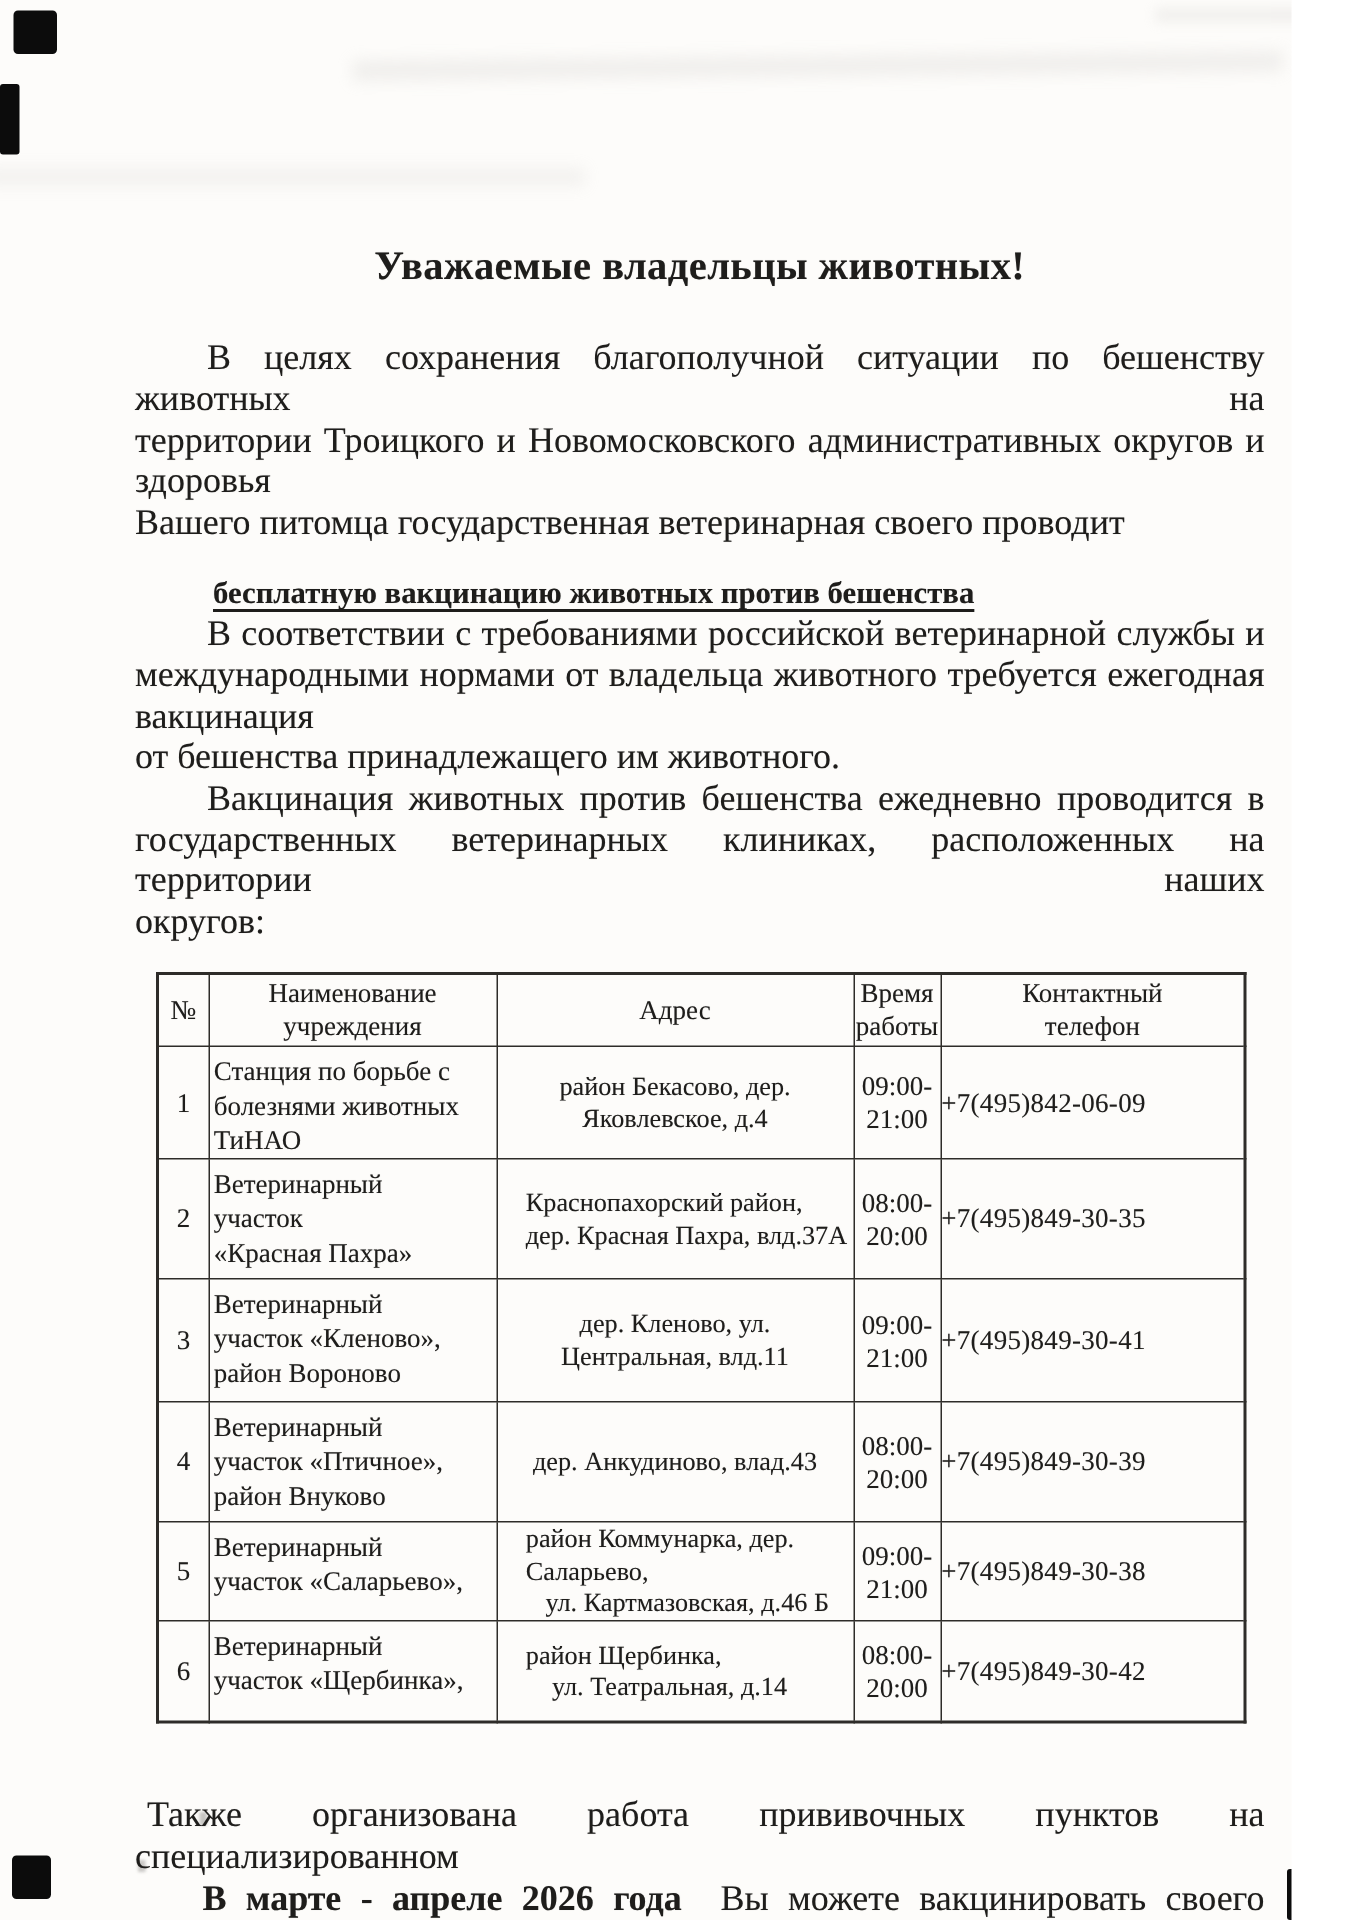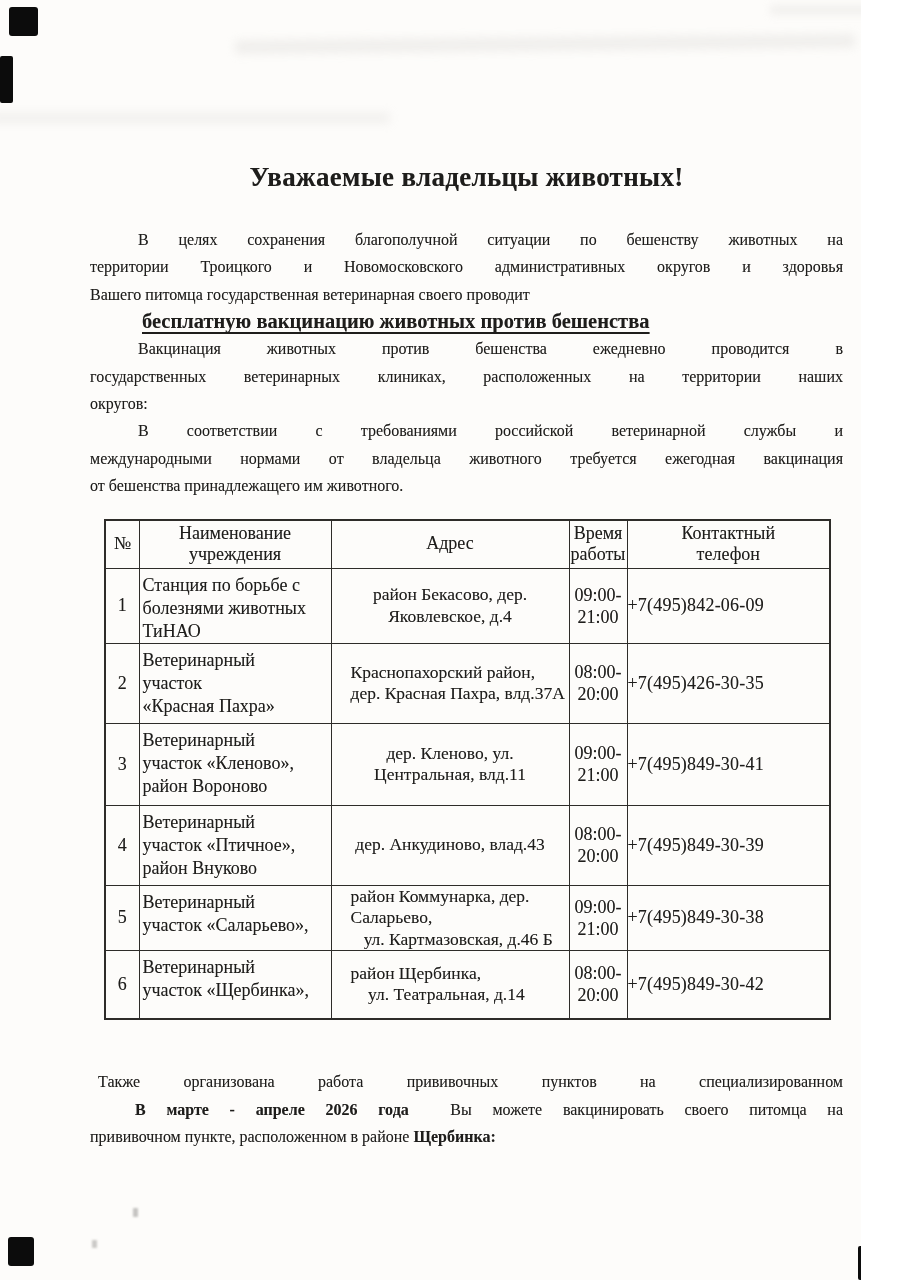--- a/index.html
+++ b/index.html
@@ -8,29 +8,29 @@
     background:#fdfcfa;
     font-family:"Liberation Serif","DejaVu Serif",serif;
     color:#1e1d1b;
     text-shadow:0 0 .5px rgba(20,20,20,.35);
   }
   .content{position:absolute;left:90px;top:0;width:753px;}
   .title{
     margin:160px 0 0 0;text-align:center;
     font-size:27px;line-height:34px;font-weight:bold;letter-spacing:.3px;
   }
-  .para{margin:0;font-size:16px;line-height:27.4px;}
+  .para{margin:0;font-size:24px;line-height:27.4px;}
   .ln{text-align:justify;text-align-last:justify;}
   .ln.last{text-align-last:left;}
   .ln.ind{text-indent:48px;}
   .ln.ind8{text-indent:8px;}
   .ln.ind45{text-indent:45px;}
   .p-intro{margin-top:32px;}
   .subhead{
-    font-size:20.5px;line-height:27px;font-weight:bold;
+    margin-top:20px;font-size:20.5px;line-height:27px;font-weight:bold;
     text-indent:52px;
   }
   .subhead .u{
     text-decoration:underline;
     text-decoration-thickness:2px;
     text-underline-offset:4px;
   }
   .p-req{margin-top:0;}
   .p-daily{margin-top:0;}
   .clinics{
@@ -101,30 +101,30 @@
     <div class="para p-intro">
       <div class="ln ind">В целях сохранения благополучной ситуации по бешенству животных на</div>
       <div class="ln">территории Троицкого и Новомосковского административных округов и здоровья</div>
       <div class="ln last">Вашего питомца государственная ветеринарная своего проводит</div>
     </div>
 
     <div class="subhead">
       <span class="u">бесплатную вакцинацию животных против бешенства</span>
     </div>
 
+    <div class="para p-req">
+      <div class="ln ind">В соответствии с требованиями российской ветеринарной службы и</div>
+      <div class="ln">международными нормами от владельца животного требуется ежегодная вакцинация</div>
+      <div class="ln last">от бешенства принадлежащего им животного.</div>
+    </div>
+
     <div class="para p-daily">
       <div class="ln ind">Вакцинация животных против бешенства ежедневно проводится в</div>
       <div class="ln">государственных ветеринарных клиниках, расположенных на территории наших</div>
       <div class="ln last">округов:</div>
-    </div>
-
-    <div class="para p-req">
-      <div class="ln ind">В соответствии с требованиями российской ветеринарной службы и</div>
-      <div class="ln">международными нормами от владельца животного требуется ежегодная вакцинация</div>
-      <div class="ln last">от бешенства принадлежащего им животного.</div>
     </div>
 
     <table class="clinics">
       <colgroup>
         <col style="width:34px">
           <col style="width:192px">
           <col style="width:238px">
           <col style="width:58px">
           <col style="width:203px">
       </colgroup>
@@ -154,21 +154,21 @@
         </tr>
         <tr class="r2">
           <td class="num">2</td>
           <td class="name pre">Ветеринарный
 участок
 «Красная Пахра»</td>
           <td class="addr pre left">Краснопахорский район,
 дер. Красная Пахра, влд.37А</td>
           <td class="hours pre">08:00-
 20:00</td>
-          <td class="phone">+7(495)426-30-35</td>
+          <td class="phone">+7(495)849-30-35</td>
         </tr>
         <tr class="r3">
           <td class="num">3</td>
           <td class="name pre">Ветеринарный
 участок «Кленово»,
 район Вороново</td>
           <td class="addr pre">дер. Кленово, ул.
 Центральная, влд.11</td>
           <td class="hours pre">09:00-
 21:00</td>

